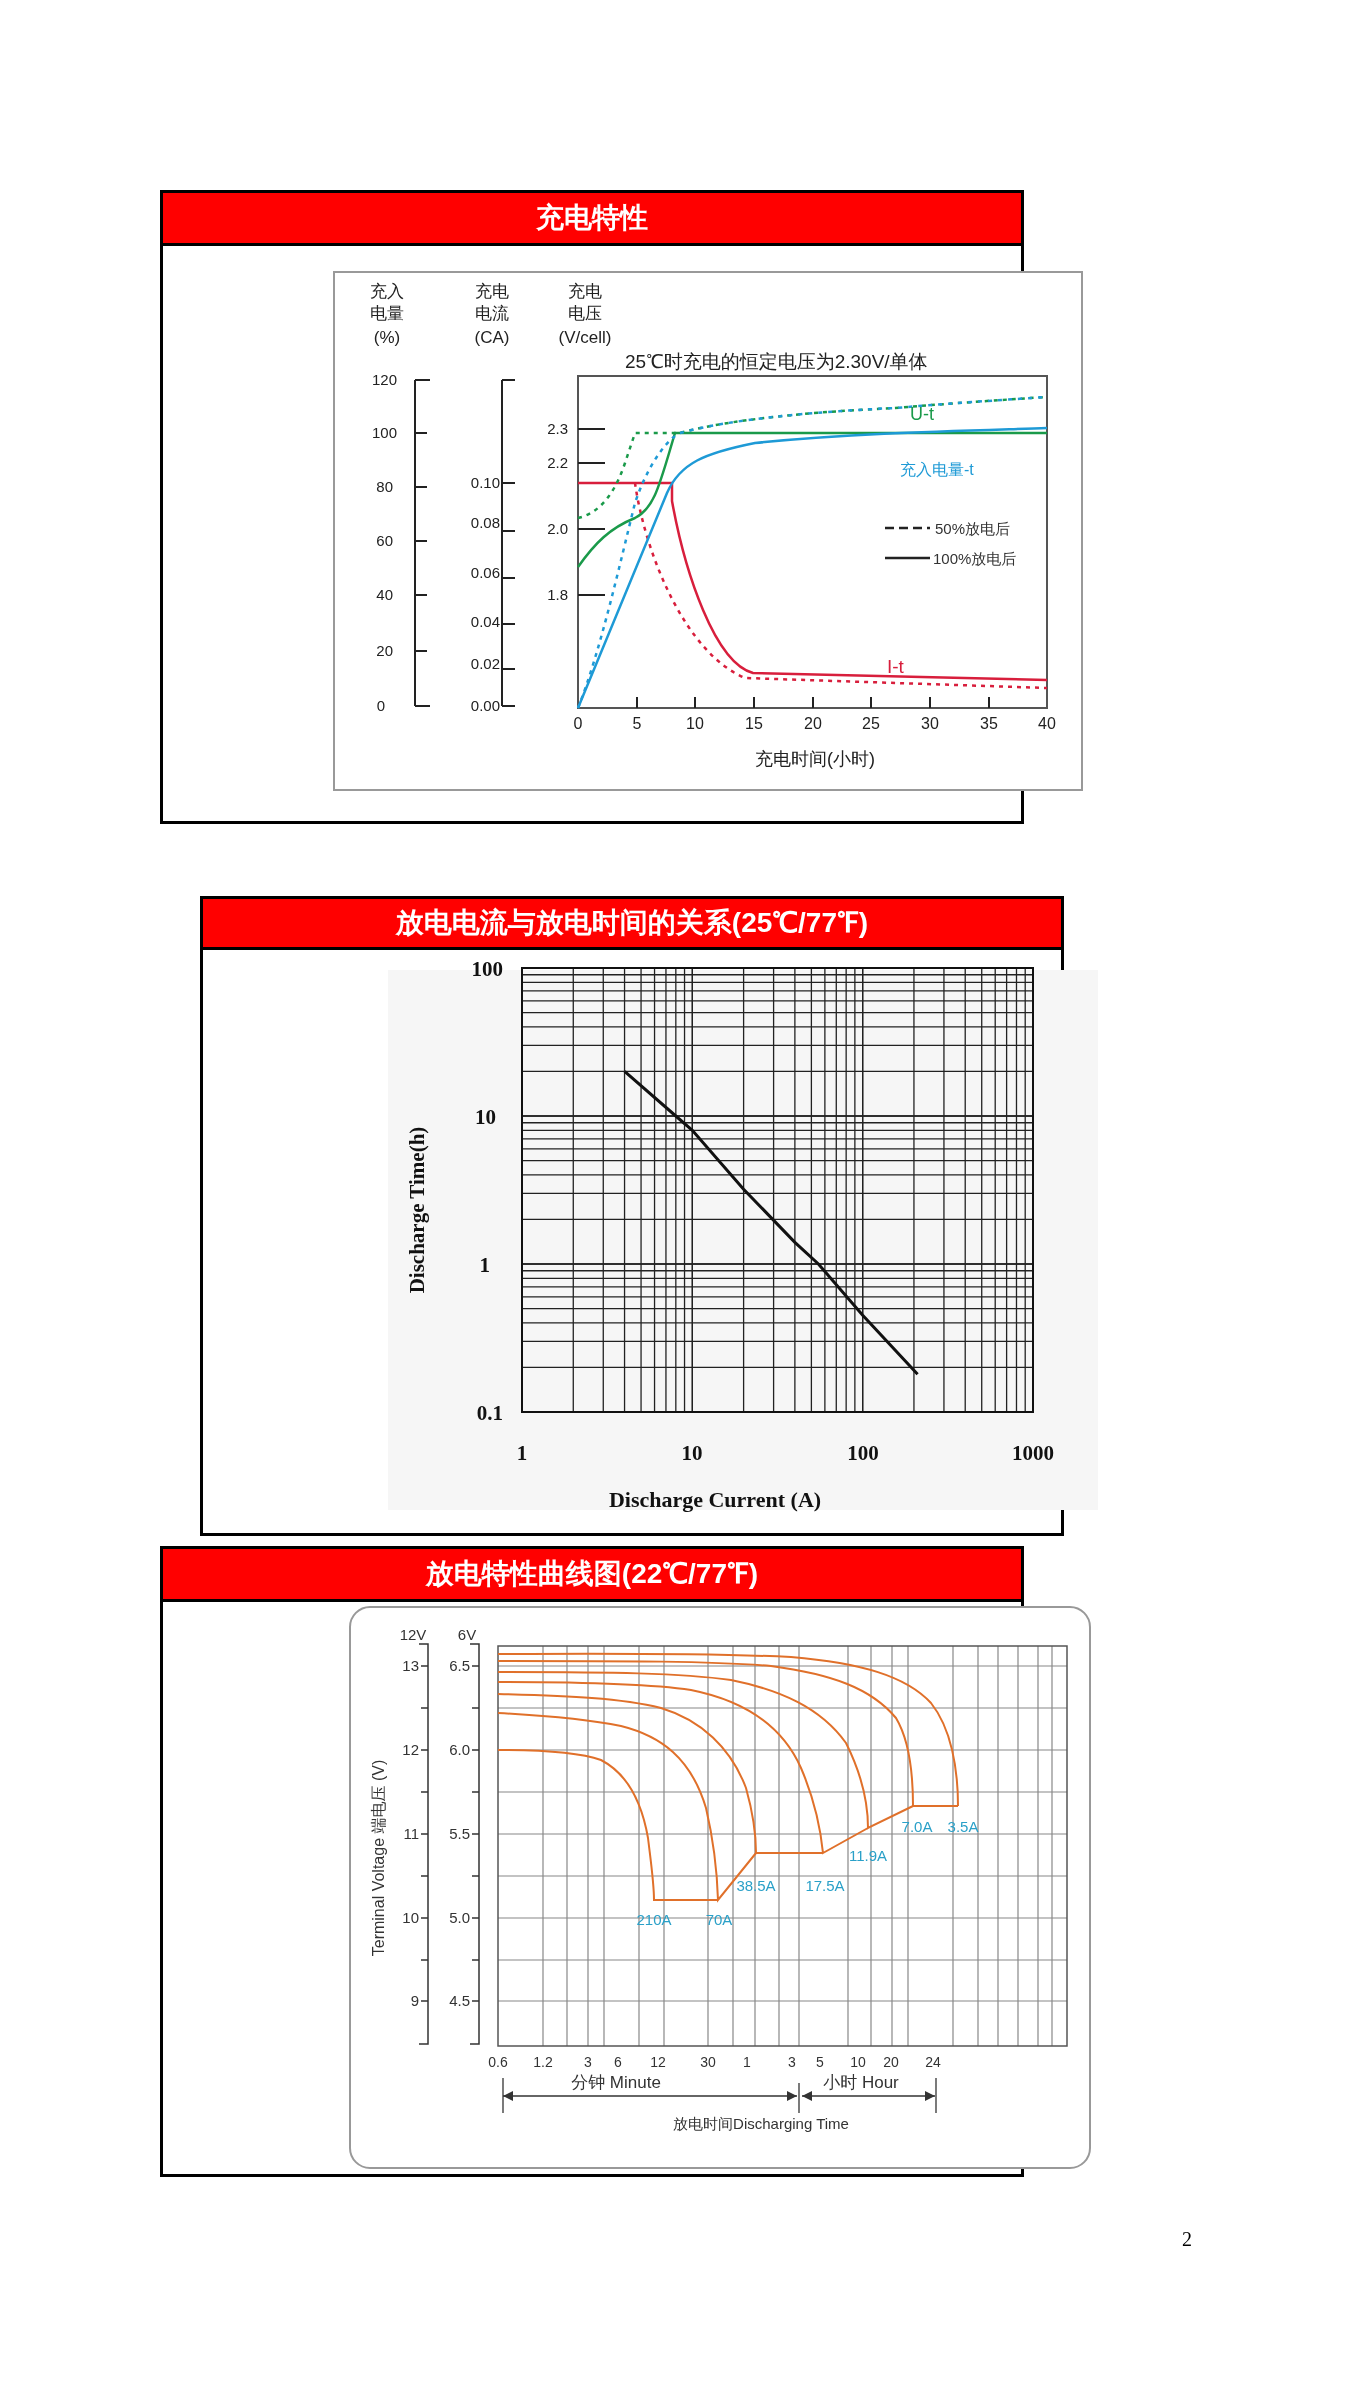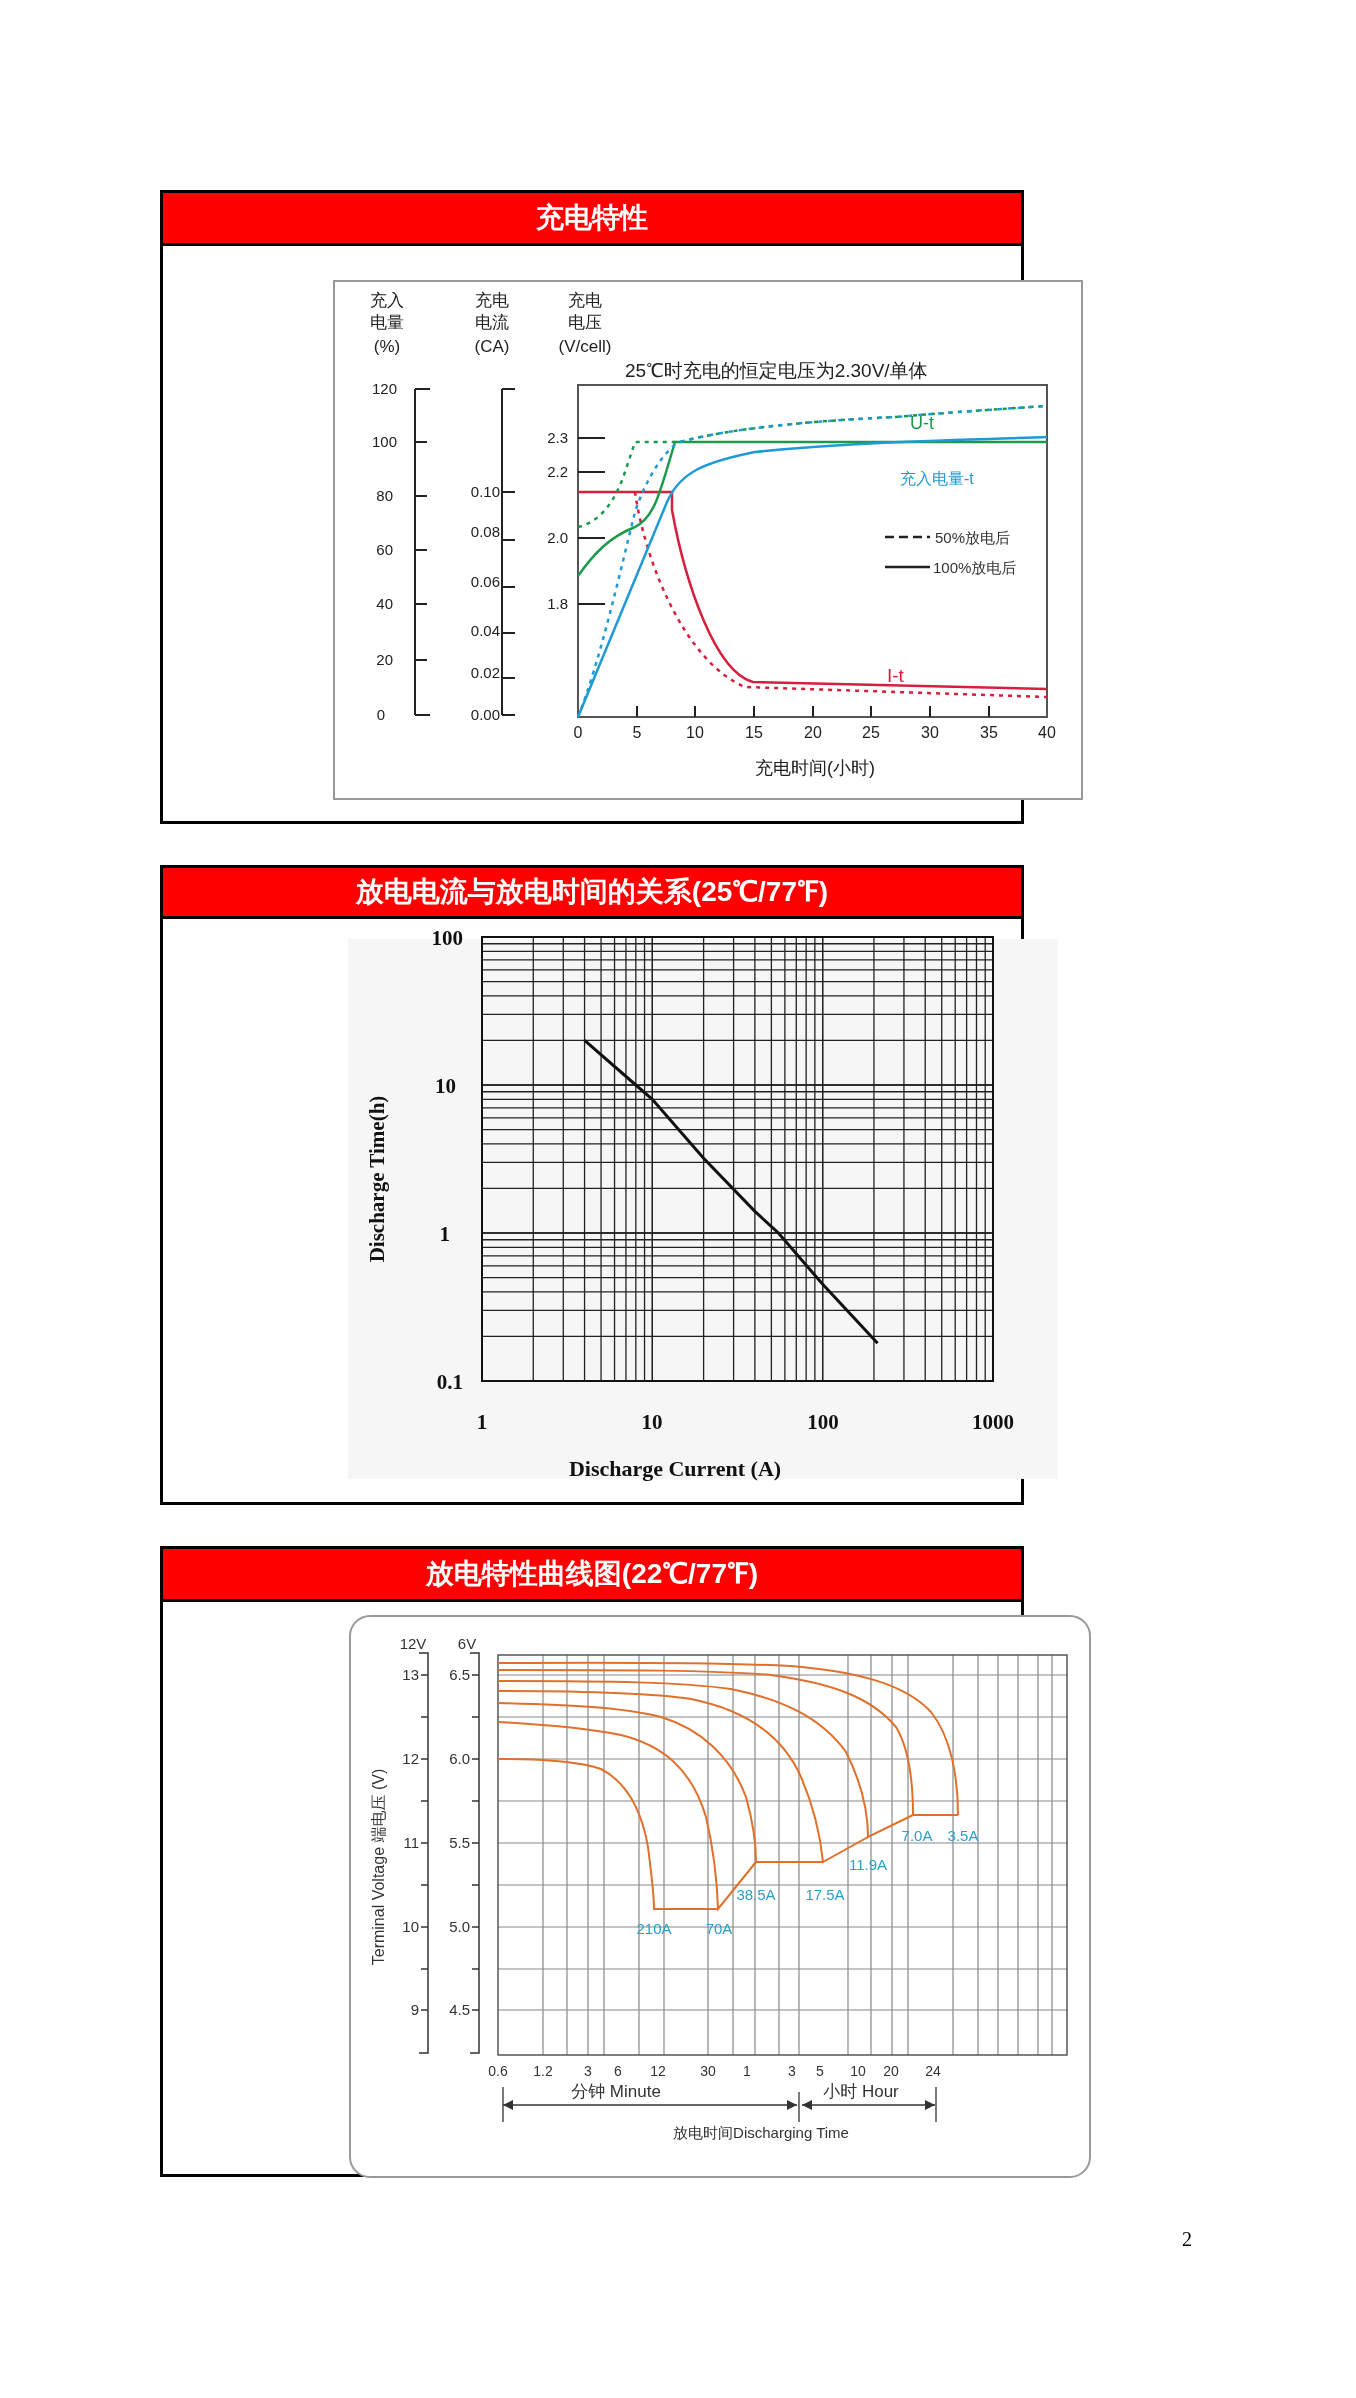--- a/index.html
+++ b/index.html
@@ -4,21 +4,21 @@
 <style>
   html, body { margin: 0; padding: 0; background: #ffffff; }
   body { width: 1356px; height: 2398px; position: relative; overflow: hidden;
          font-family: "DejaVu Sans", sans-serif; }
   .section { position: absolute; left: 160px; width: 864px; border: 3px solid #000; box-sizing: border-box; background: #fff; }
   .section-header { background: #ff0000; color: #fff; text-align: center; font-weight: bold;
                     font-size: 28px; border-bottom: 3px solid #000; box-sizing: border-box;
                     display: flex; align-items: center; justify-content: center;
                     font-family: "Liberation Sans", sans-serif; letter-spacing: 0px; }
   .section-body { position: relative; }
-  .chart-frame { position: absolute; border: 2px solid #999; background: #fff; box-sizing: border-box; margin-top: 9px; }
+  .chart-frame { position: absolute; border: 2px solid #999; background: #fff; box-sizing: border-box; }
   svg text { font-family: "Liberation Sans", sans-serif; }
   .serif text { font-family: "Liberation Serif", serif; }
   .page-number { position: absolute; left: 1182px; top: 2228px; font-family: "Liberation Serif", serif; font-size: 20px; color: #000; }
 </style>
 </head>
 <body>
 
 <div class="section" style="top:190px; height:634px;">
   <div class="section-header" style="height:53px;">充电特性</div>
   <div class="section-body">
@@ -132,21 +132,21 @@
           <line x1="550" y1="255" x2="595" y2="255" stroke="#222" stroke-width="2.5" stroke-dasharray="9,5"></line>
           <text x="600" y="261" font-size="15" fill="#333">50%放电后</text>
           <line x1="550" y1="285" x2="595" y2="285" stroke="#222" stroke-width="2.5"></line>
           <text x="598" y="291" font-size="15" fill="#333">100%放电后</text>
         </g>
       </svg>
     </div>
   </div>
 </div>
 
-<div class="section" style="top:865px; height:640px;">
+<div class="section" style="top:896px; height:640px;margin-left:40px;">
   <div class="section-header" style="height:51px;">放电电流与放电时间的关系(25℃/77℉)</div>
   <div class="section-body">
     <svg class="serif" width="1084" height="580" viewBox="0 0 1084 580" style="position:absolute; left:0; top:0;">
       <rect x="185" y="20" width="710" height="540" fill="#f6f6f6"></rect>
 
       <g id="loggrid" stroke="#222" stroke-width="1.3">
           <line x1="319" x2="319" y1="18" y2="462"></line>
           <line x1="319" x2="830" y1="462" y2="462"></line>
           <line x1="370.2754425947648" x2="370.2754425947648" y1="18" y2="462"></line>
           <line x1="319" x2="830" y1="417.4475606417308" y2="417.4475606417308"></line>

